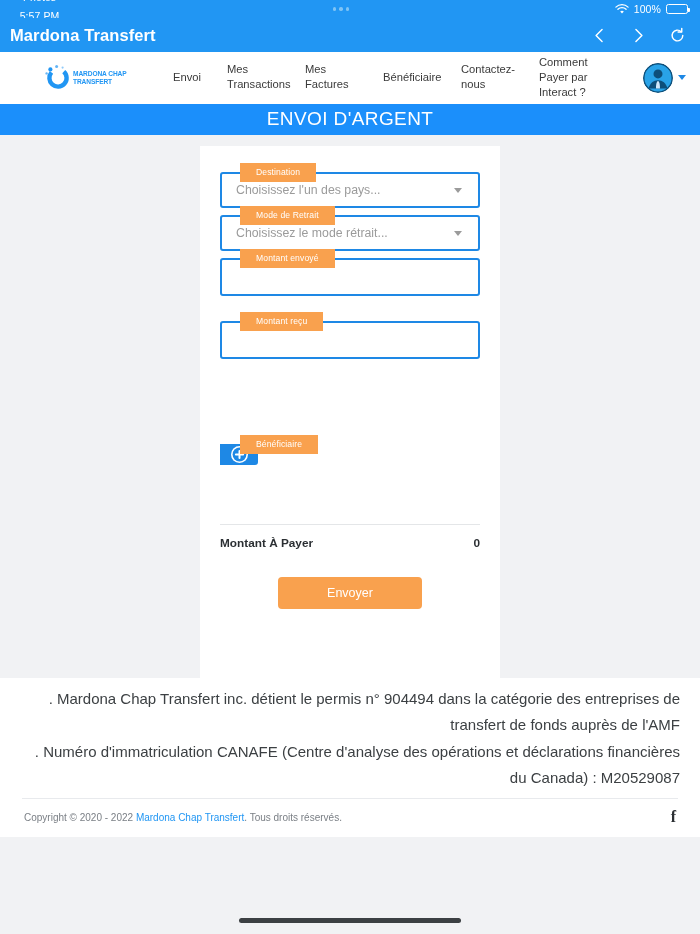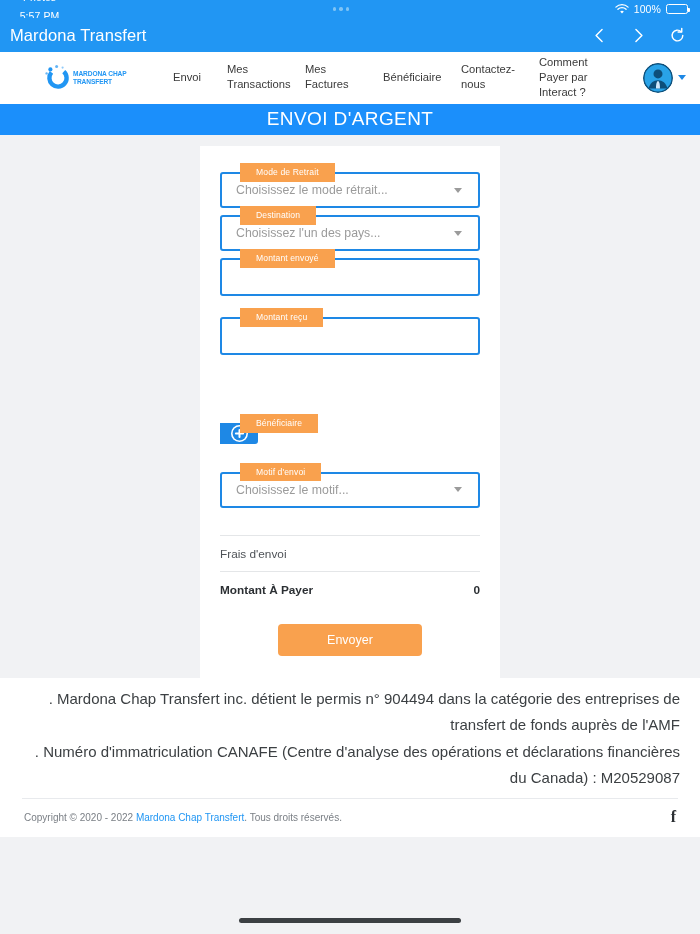--- a/index.html
+++ b/index.html
@@ -66,21 +66,21 @@
   .app-bar {
     height: 34px;
     background: #2196f3;
     color: #ffffff;
     display: flex;
     align-items: center;
     justify-content: space-between;
     padding: 0 14px 0 10px;
     flex: 0 0 auto;
   }
-  .app-title { font-size: 16.5px; font-weight: 400; letter-spacing: .1px; }
+  .app-title { font-size: 16.5px; font-weight: 700; letter-spacing: .1px; }
   .app-actions { display: flex; align-items: center; gap: 22px; }
   .nav-ic { width: 17px; height: 17px; display: block; cursor: pointer; }
 
   
   .site-header {
     background: #ffffff;
     height: 52px;
     display: flex;
     align-items: center;
     padding: 0 14px 0 38px;
@@ -352,31 +352,31 @@
       <span class="caret-down"></span>
     </div>
   </div>
 
   <div class="page-banner">ENVOI D'ARGENT</div>
 
   <div class="content">
     <div class="card">
 
       <div class="field">
+        <span class="field-label">Destination</span>
+        <div class="field-box">
+          <span class="field-placeholder">Choisissez l'un des pays...</span>
+          <span class="select-caret"></span>
+        </div>
+      </div>
+
+      <div class="field">
         <span class="field-label">Mode de Retrait</span>
         <div class="field-box">
           <span class="field-placeholder">Choisissez le mode rétrait...</span>
-          <span class="select-caret"></span>
-        </div>
-      </div>
-
-      <div class="field">
-        <span class="field-label">Destination</span>
-        <div class="field-box">
-          <span class="field-placeholder">Choisissez l'un des pays...</span>
           <span class="select-caret"></span>
         </div>
       </div>
 
       <div class="field">
         <span class="field-label">Montant envoyé</span>
         <div class="field-box tall">
           <input class="field-input" type="text" placeholder="" style="">
         </div>
       </div>
@@ -401,34 +401,23 @@
               <circle cx="8.5" cy="8.5" r="6.9" fill="#1e88e5"></circle>
               <rect x="7.5" y="3.9" width="2" height="9.2" rx="1" fill="#ffffff"></rect>
               <rect x="3.9" y="7.5" width="9.2" height="2" rx="1" fill="#ffffff"></rect>
             </svg>
           </div>
         </div>
       </div>
 
       <div class="spacer-md"></div>
 
-      <div class="field">
-        <span class="field-label">Motif d'envoi</span>
-        <div class="field-box">
-          <span class="field-placeholder">Choisissez le motif...</span>
-          <span class="select-caret"></span>
-        </div>
-      </div>
 
       <div class="spacer-md"></div>
 
-      <div class="sum-row">
-        <span>Frais d'envoi</span>
-        <span class="sum-value"></span>
-      </div>
       <div class="sum-row total">
         <span>Montant À Payer</span>
         <span class="sum-value">0</span>
       </div>
 
       <div class="submit-wrap">
         <button class="submit-btn">Envoyer</button>
       </div>
     </div>
   </div>

